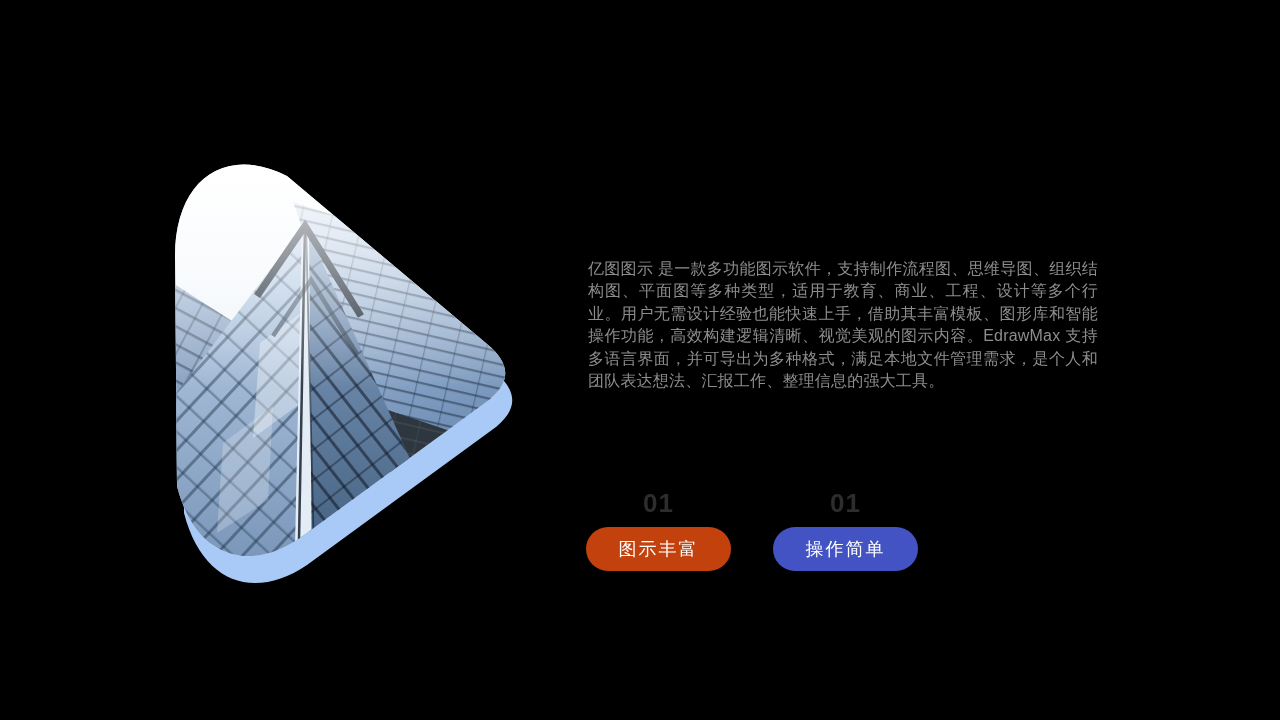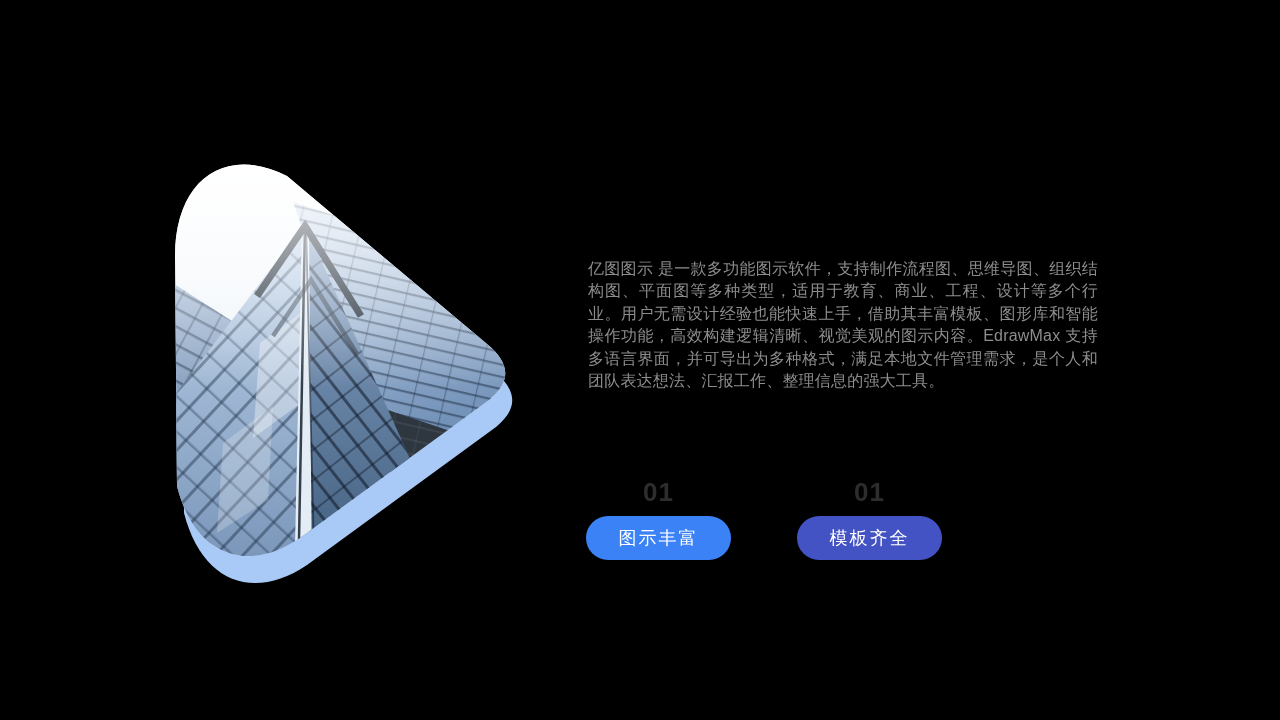--- a/index.html
+++ b/index.html
@@ -13,21 +13,21 @@
   .graphic { position:absolute; left:165px; top:138px; width:375px; height:455px; }
   .graphic svg { display:block; width:100%; height:100%; }
 
   .desc {
     position:absolute; left:588px; top:258px; width:510px; margin:0;
     font-size:16px; line-height:22.4px;
     text-align:justify; text-justify:inter-ideograph;
     letter-spacing:0.2px;
   }
 
-  .features { position:absolute; left:586px; top:479px; display:flex; gap:66px; }
+  .features { position:absolute; left:586px; top:490px; display:flex; gap:42px; }
   .feature { width:145px; display:flex; flex-direction:column; align-items:center; }
   .num {
     font-size:26px; font-weight:800; line-height:1;
     margin-bottom:11px; letter-spacing:1px;
   }
   .pill {
     width:145px; height:44px; border-radius:22px;
     display:flex; align-items:center; justify-content:center;
     color:#ffffff; font-size:18px; letter-spacing:2px;
     box-sizing:border-box; cursor:default; user-select:none;
@@ -139,23 +139,23 @@
       </g>
     </svg>
   </div>
 
   <p class="desc" style="color: rgb(141, 141, 141);">亿图图示 是一款多功能图示软件，支持制作流程图、思维导图、组织结构图、平面图等多种类型，适用于教育、商业、工程、设计等多个行业。用户无需设计经验也能快速上手，借助其丰富模板、图形库和智能操作功能，高效构建逻辑清晰、视觉美观的图示内容。EdrawMax 支持多语言界面，并可导出为多种格式，满足本地文件管理需求，是个人和团队表达想法、汇报工作、整理信息的强大工具。</p>
 
   <div class="features">
 
     <div class="feature">
       <div class="num" style="color: rgb(45, 45, 45);">01</div>
-      <div class="pill" style="background: #3b82f6;">图示丰富</div>
+      <div class="pill" style="background: #c2410c;">图示丰富</div>
     </div>
 
 
     <div class="feature">
       <div class="num" style="color: rgb(45, 45, 45);">01</div>
-      <div class="pill" style="background: rgb(67, 83, 196);">模板齐全</div>
+      <div class="pill" style="background: rgb(67, 83, 196);">操作简单</div>
     </div>
 
   </div>
 </div>
 
 </body></html>

